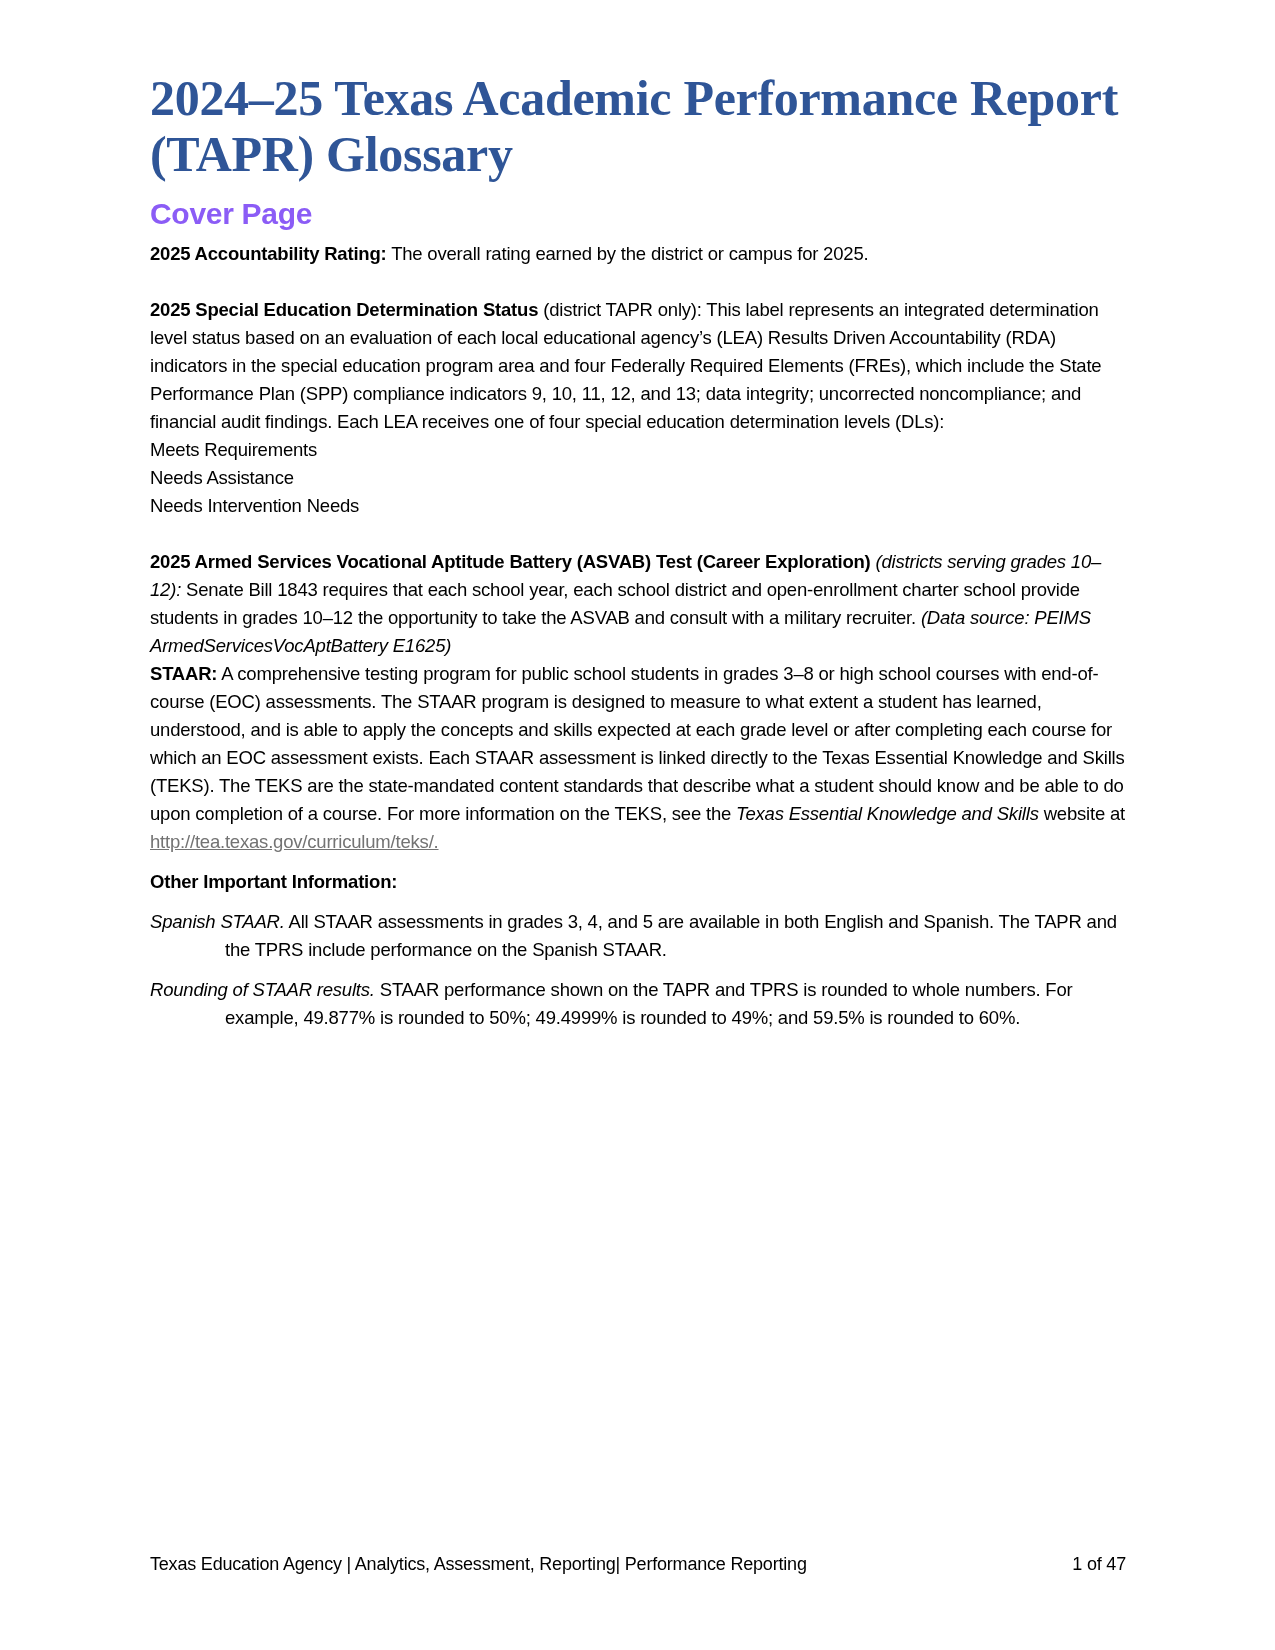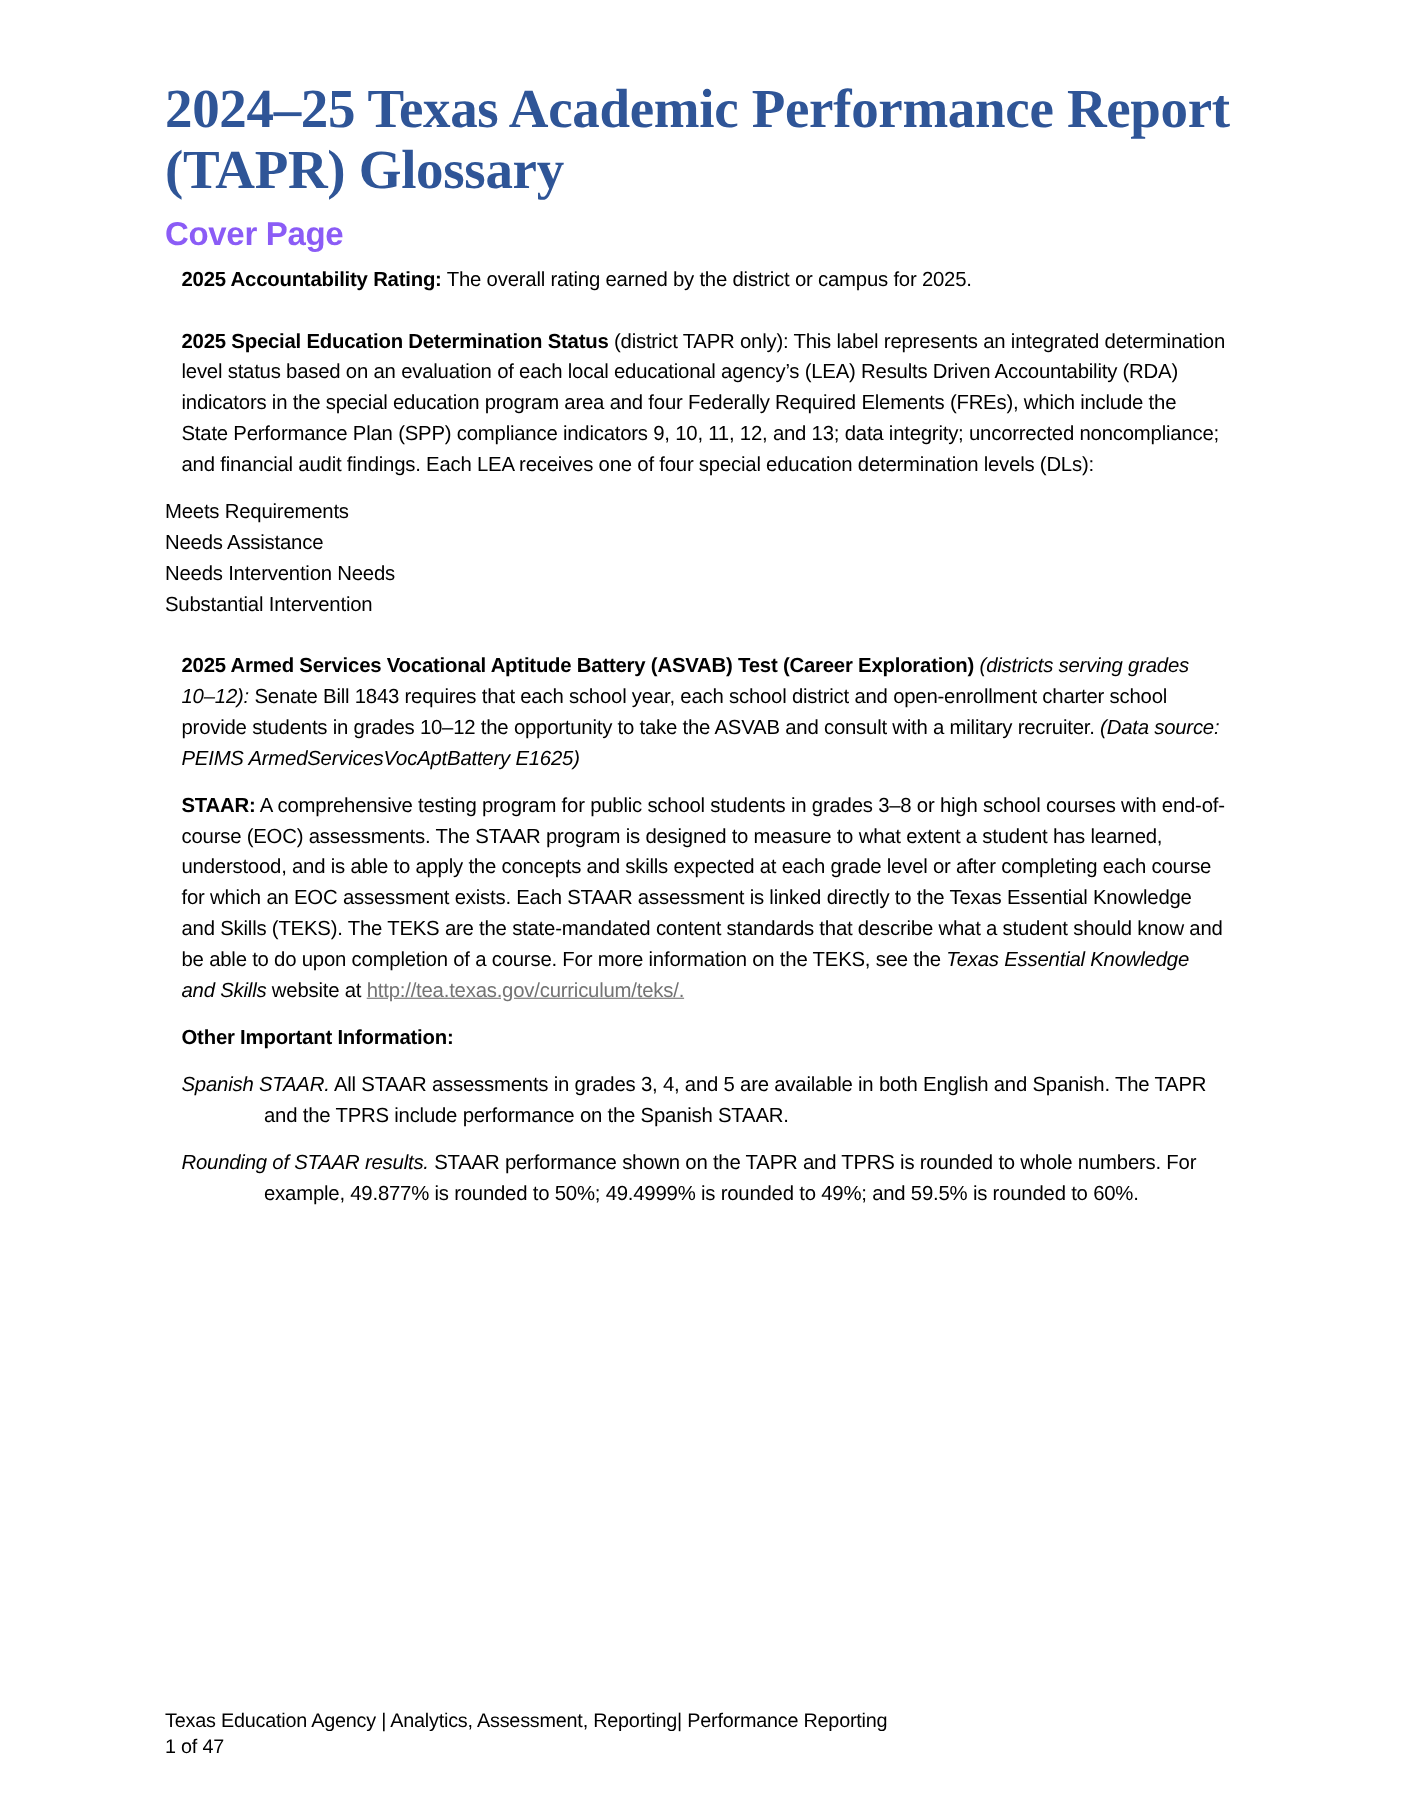--- a/index.html
+++ b/index.html
@@ -33,21 +33,21 @@
       line-height: 40px;
       color: #8b5cf6;
       margin: 0;
       letter-spacing: -0.3px;
     }
     .sec-cover { margin-top: 12px; }
     .sec-performance { margin-top: 56px; }
     p, .line {
       font-size: 18.5px;
       line-height: 28px;
-      margin: 15px;
+      margin: 0;
       letter-spacing: -0.2px;
     }
     .term { font-weight: bold; }
     .it { font-style: italic; }
     .gap1 { margin-top: 6px; }
     .gap2 { margin-top: 28px; }
     .gap-asvab { margin-top: 28px; }
     .levels .line { margin: 0; }
     a.link {
       color: #0563c1;
@@ -64,21 +64,20 @@
     .footer {
       position: absolute;
       left: 150px;
       top: 1552px;
       width: 980px;
       font-size: 18px;
       line-height: 24px;
       display: flex;
       justify-content: space-between;
       letter-spacing: -0.2px;
-      flex-direction: column;
     }
     .footer .page-num { padding-right: 4px; }
   </style>
 </head>
 <body>
 
 <div class="page">
   <h1 class="doc-title">
     <span>2024–25 Texas Academic Performance Report</span><br>
     <span>(TAPR) Glossary</span>
@@ -90,21 +89,20 @@
     <span class="term">2025 Accountability Rating:</span><span> The overall rating earned by the district or campus for 2025.</span>
   </p>
 
   <p class="gap2">
     <span class="term">2025 Special Education Determination Status</span><span> (district TAPR only): This label represents an integrated determination level status based on an evaluation of each local educational agency’s (LEA) Results Driven Accountability (RDA) indicators in the special education program area and four Federally Required Elements (FREs), which include the State Performance Plan (SPP) compliance indicators 9, 10, 11, 12, and 13; data integrity; uncorrected noncompliance; and financial audit findings. Each LEA receives one of four special education determination levels (DLs):</span>
   </p>
   <div class="levels">
     <div class="line">Meets Requirements</div>
     <div class="line">Needs Assistance</div>
     <div class="line">Needs Intervention Needs</div>
-    <div class="line">Substantial Intervention</div>
   </div>
 
   <p class="gap-asvab">
     <span class="term">2025 Armed Services Vocational Aptitude Battery (ASVAB) Test (Career Exploration)</span><span class="it"> (districts serving grades 10–12):</span><span> Senate Bill 1843 requires that each school year, each school district and open-enrollment charter school provide students in grades 10–12 the opportunity to take the ASVAB and consult with a military recruiter. </span><span class="it">(Data source: PEIMS ArmedServicesVocAptBattery E1625)</span>
   </p>
 
 
   <p>
     <span class="term">STAAR:</span><span> A comprehensive testing program for public school students in grades 3–8 or high school courses with end-of-course (EOC) assessments. The STAAR program is designed to measure to what extent a student has learned, understood, and is able to apply the concepts and skills expected at each grade level or after completing each course for which an EOC assessment exists. Each STAAR assessment is linked directly to the Texas Essential Knowledge and Skills (TEKS). The TEKS are the state-mandated content standards that describe what a student should know and be able to do upon completion of a course. For more information on the TEKS, see the </span><span class="it">Texas Essential Knowledge and Skills</span><span> website at </span><a class="link link-visited" href="#">http://tea.texas.gov/curriculum/teks/.</a>
   </p>

